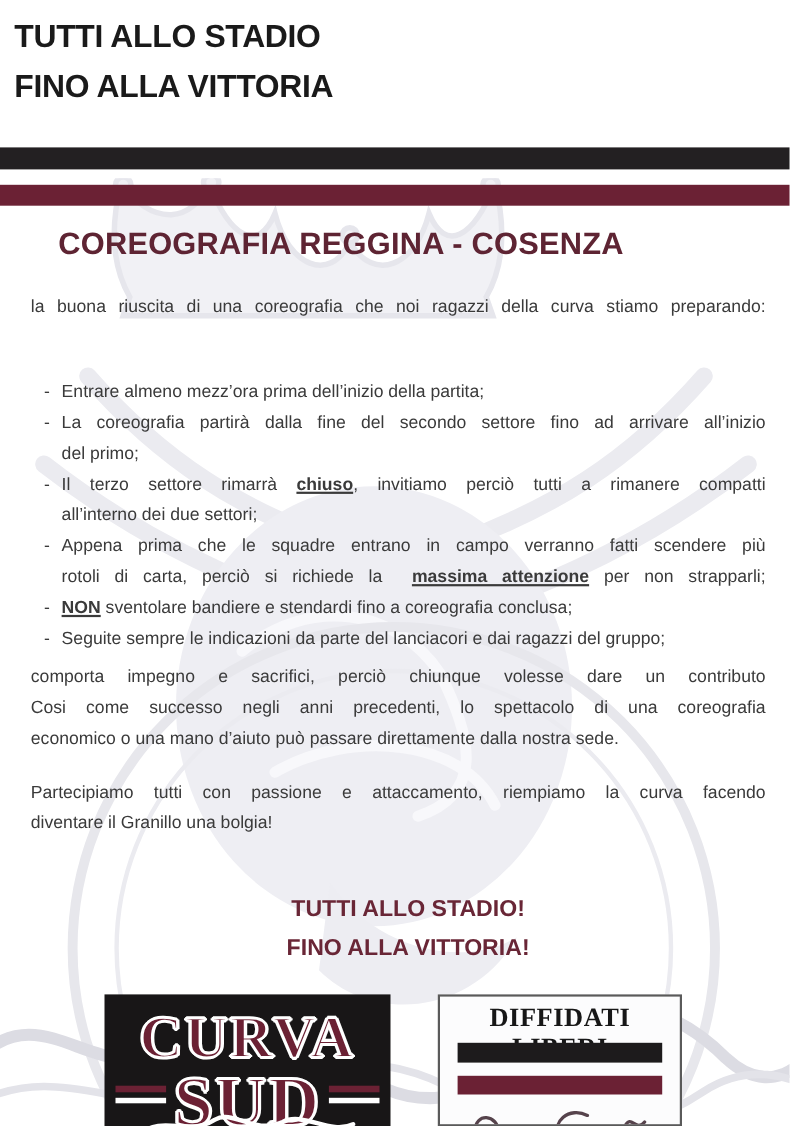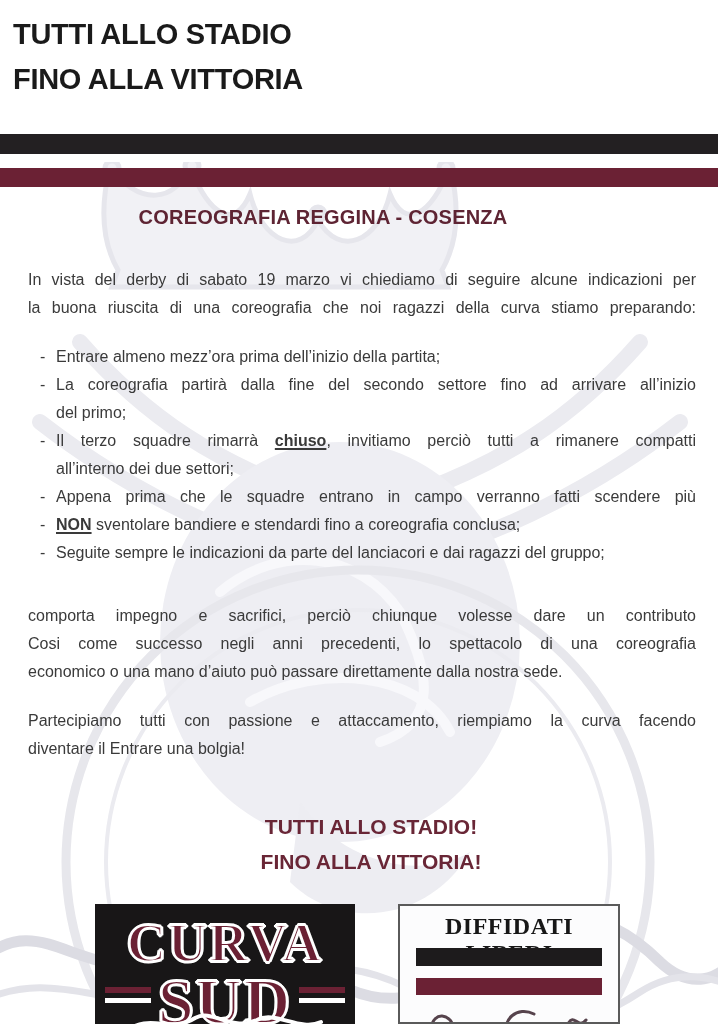--- a/index.html
+++ b/index.html
@@ -11,21 +11,21 @@
            letter-spacing:-0.3px;color:#1a1a1a;white-space:nowrap;}
 
   
   .stripe{position:absolute;left:0;width:718px;}
   .stripe-black{top:122px;height:20px;background:#232022;}
   .stripe-maroon{top:156px;height:19px;background:#6b2134;}
   .watermark{position:absolute;left:0;top:150px;width:718px;height:862px;pointer-events:none;}
 
   
   .flyer-title{position:absolute;left:0;top:194px;width:620px;text-align:center;
-               font-size:20px;font-weight:700;letter-spacing:0.2px;color:#5e2433;padding-left:13px;}
+               font-size:28px;font-weight:700;letter-spacing:0.2px;color:#5e2433;}
 
   
   .body-block{position:absolute;left:28px;width:668px;font-size:16px;line-height:28px;color:#3a3a3a;}
   .jline{text-align:justify;text-align-last:justify;}
   .em{font-weight:700;text-decoration:underline;text-decoration-thickness:1.5px;text-underline-offset:2px;}
   #intro{top:254px;}
   #bullet-list{top:331px;}
   .bullet{position:relative;padding-left:28px;}
   .marker{position:absolute;left:12px;top:0;}
   #para-support{top:590px;}
@@ -104,46 +104,46 @@
     <div>TUTTI ALLO STADIO</div>
     <div>FINO ALLA VITTORIA</div>
   </div>
 
   <div class="stripe stripe-black"></div>
   <div class="stripe stripe-maroon"></div>
 
   <div class="flyer-title">COREOGRAFIA REGGINA - COSENZA</div>
 
   <div id="intro" class="body-block">
-    <div class="jline">In vista del derby di sabato 19 marzo vi chiediamo di seguire alcune indicazioni per</div>
     <div class="jline">la buona riuscita di una coreografia che noi ragazzi della curva stiamo preparando:</div>
   </div>
 
   <div id="bullet-list" class="body-block">
 
     <div class="bullet">
       <span class="marker">-</span>
       <div><span>Entrare almeno mezz’ora prima dell’inizio della partita;</span></div>
     </div>
 
     <div class="bullet">
       <span class="marker">-</span>
       <div class="jline"><span>La coreografia partirà dalla fine del secondo settore fino ad arrivare all’inizio</span></div>
       <div><span>del primo;</span></div>
     </div>
 
     <div class="bullet">
       <span class="marker">-</span>
-      <div class="jline"><span>Il terzo squadre rimarrà </span><span class="em">chiuso</span><span>, invitiamo perciò tutti a rimanere compatti</span></div>
+      <div class="jline"><span>Il terzo settore rimarrà </span><span class="em">chiuso</span><span>, invitiamo perciò tutti a rimanere compatti</span></div>
       <div><span>all’interno dei due settori;</span></div>
     </div>
 
     <div class="bullet">
       <span class="marker">-</span>
       <div class="jline"><span>Appena prima che le squadre entrano in campo verranno fatti scendere più</span></div>
+      <div class="jline"><span>rotoli di carta, perciò si richiede la &nbsp;</span><span class="em">massima attenzione</span><span> per non strapparli;</span></div>
     </div>
 
     <div class="bullet">
       <span class="marker">-</span>
       <div><span class="em">NON</span><span> sventolare bandiere e stendardi fino a coreografia conclusa;</span></div>
     </div>
 
     <div class="bullet">
       <span class="marker">-</span>
       <div><span>Seguite sempre le indicazioni da parte del lanciacori e dai ragazzi del gruppo;</span></div>
@@ -152,21 +152,21 @@
   </div>
 
   <div id="para-support" class="body-block">
     <div class="jline">comporta impegno e sacrifici, perciò chiunque volesse dare un contributo</div>
     <div class="jline">Cosi come successo negli anni precedenti, lo spettacolo di una coreografia</div>
     <div>economico o una mano d’aiuto può passare direttamente dalla nostra sede.</div>
   </div>
 
   <div id="para-participate" class="body-block">
     <div class="jline">Partecipiamo tutti con passione e attaccamento, riempiamo la curva facendo</div>
-    <div>diventare il Entrare una bolgia!</div>
+    <div>diventare il Granillo una bolgia!</div>
   </div>
 
   <div class="slogan">
     <div>TUTTI ALLO STADIO!</div>
     <div>FINO ALLA VITTORIA!</div>
   </div>
 
   <div class="curva-box">
     <div class="varsity curva-line1">CURVA</div>
     <div class="varsity curva-line2">SUD</div>

